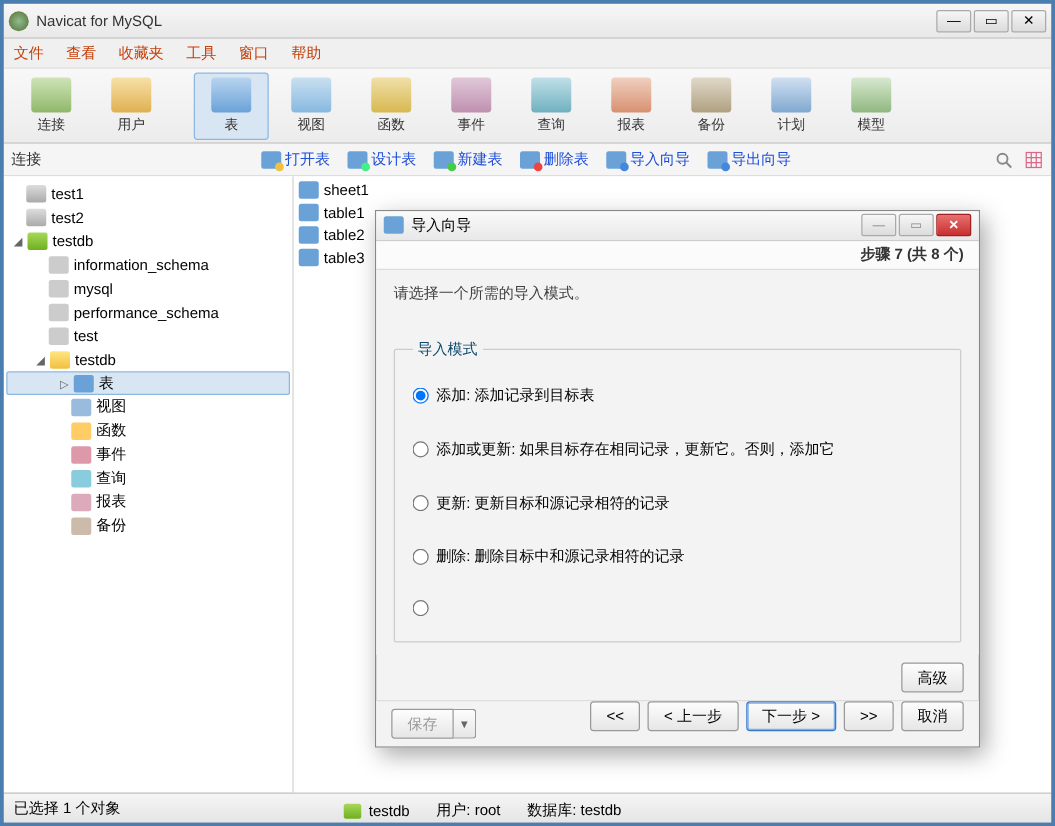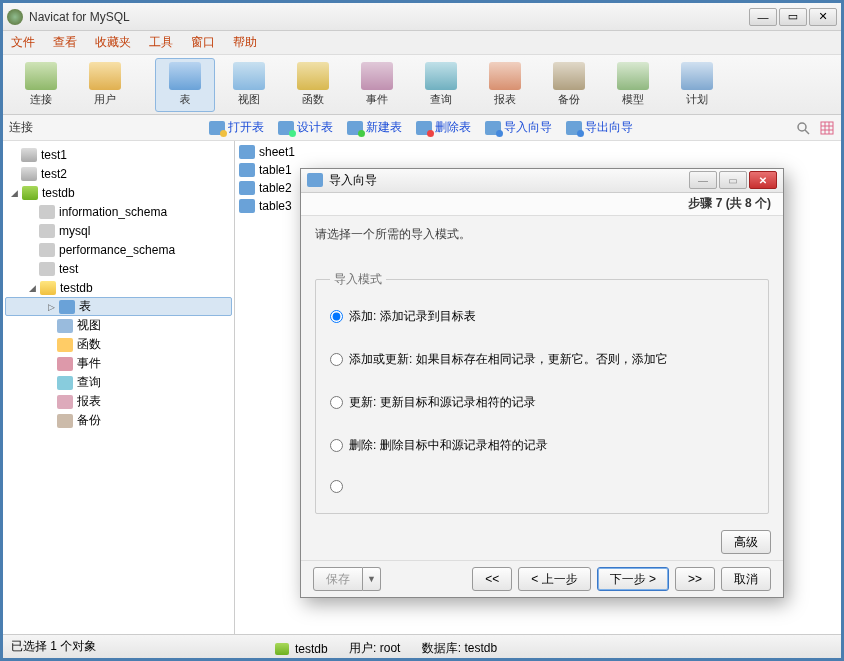--- a/index.html
+++ b/index.html
@@ -67,29 +67,29 @@
     .dialog-title .d-icon { width: 16px; height: 14px; background: #6aa2d8; border-radius: 2px; margin-right: 6px; }
     .dialog-title .d-label { flex: 1; }
     .dlg-winbtns { display: flex; gap: 2px; }
     .dlg-winbtn { width: 28px; height: 18px; border: 1px solid #aaa; border-radius: 2px; display: flex; align-items: center; justify-content: center; cursor: pointer; font-size: 10px; }
     .dlg-winbtn.min, .dlg-winbtn.max { background: linear-gradient(to bottom, #f6f6f6, #dcdcdc); color: #888; }
     .dlg-winbtn.close { background: linear-gradient(to bottom, #e87070, #c83030); color: #fff; border-color: #a02020; font-weight: bold; }
     .dialog-step { height: 28px; display: flex; align-items: center; justify-content: flex-end; padding: 0 12px; border-bottom: 1px solid #ddd; background: #fbfbfb; font-weight: bold; color: #333; }
     .dialog-body { flex: 1; padding: 10px 14px; background: #f3f3f3; }
     .dialog-prompt { margin-bottom: 28px; color: #404040; }
     fieldset.import-mode { border: 1px solid #ccc; border-radius: 2px; padding: 20px 14px 14px 14px; }
-    fieldset.import-mode legend { padding: 0 4px; color: #737373; }
+    fieldset.import-mode legend { padding: 0 4px; color: #0c4a6e; }
     .radio-row { display: flex; align-items: center; margin-bottom: 26px; gap: 6px; }
     .radio-row:last-child { margin-bottom: 6px; }
     .radio-row input[type=radio] { width: 13px; height: 13px; }
     .dialog-advanced { display: flex; justify-content: flex-end; padding: 6px 12px; }
     .btn { height: 24px; padding: 0 12px; background: linear-gradient(to bottom, #fdfdfd, #e6e6e6); border: 1px solid #999; border-radius: 3px; cursor: pointer; display: inline-flex; align-items: center; justify-content: center; }
     .btn.disabled { color: #999; }
     .btn.primary { border: 1px solid #3a78c8; box-shadow: 0 0 0 1px #7db0e8 inset; }
-    .dialog-footer { height: 44px; display: flex; align-items: center; padding: 0 12px; gap: 6px; border-top: 1px solid #ddd; background: #f3f3f3; }
+    .dialog-footer { height: 44px; display: flex; padding: 0 12px; gap: 6px; border-top: 1px solid #ddd; background: #f3f3f3; }
     .dialog-footer .spacer { flex: 1; }
     .save-combo { display: flex; align-items: center; }
     .save-combo .btn { border-top-right-radius: 0; border-bottom-right-radius: 0; }
     .save-combo .dd { width: 18px; height: 24px; border: 1px solid #999; border-left: none; border-radius: 0 3px 3px 0; background: linear-gradient(to bottom, #fdfdfd, #e6e6e6); display: flex; align-items: center; justify-content: center; cursor: pointer; font-size: 9px; color: #666; }
   </style>
 </head>
 <body>
 
 <div class="titlebar">
   <div class="app-icon"></div>
@@ -140,26 +140,26 @@
     </div>
   <div class="tool-item">
       <div class="tool-icon" style="background:linear-gradient(#f0d0c0,#d89070)"></div>
       <span class="label">报表</span>
     </div>
   <div class="tool-item">
       <div class="tool-icon" style="background:linear-gradient(#e0d8c8,#b0a080)"></div>
       <span class="label">备份</span>
     </div>
   <div class="tool-item">
+      <div class="tool-icon" style="background:linear-gradient(#d0e0f0,#80a8d0)"></div>
+      <span class="label">计划</span>
+    </div>
+  <div class="tool-item">
       <div class="tool-icon" style="background:linear-gradient(#d8e8d0,#90b880)"></div>
       <span class="label">模型</span>
-    </div>
-  <div class="tool-item">
-      <div class="tool-icon" style="background:linear-gradient(#d0e0f0,#80a8d0)"></div>
-      <span class="label">计划</span>
     </div>
 </div>
 
 <div class="subbar">
   <div class="conn-label">连接</div>
   <div class="sub-actions">
     <div class="sub-action">
         <div class="sub-icon open"></div>
         <span>打开表</span>
       </div>

